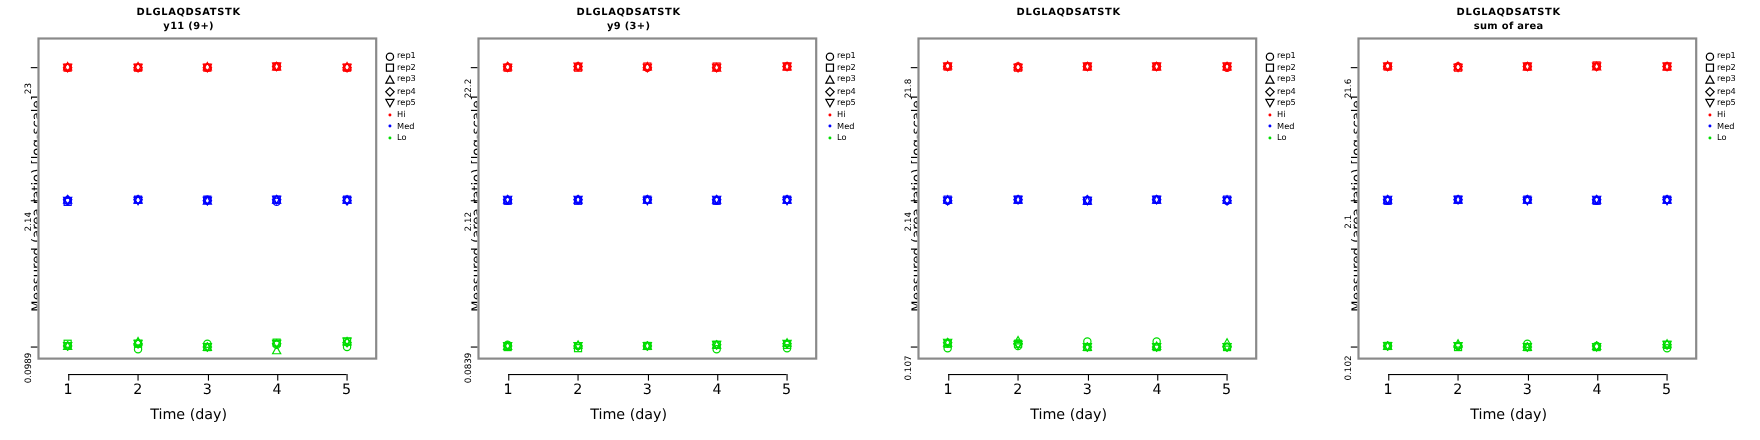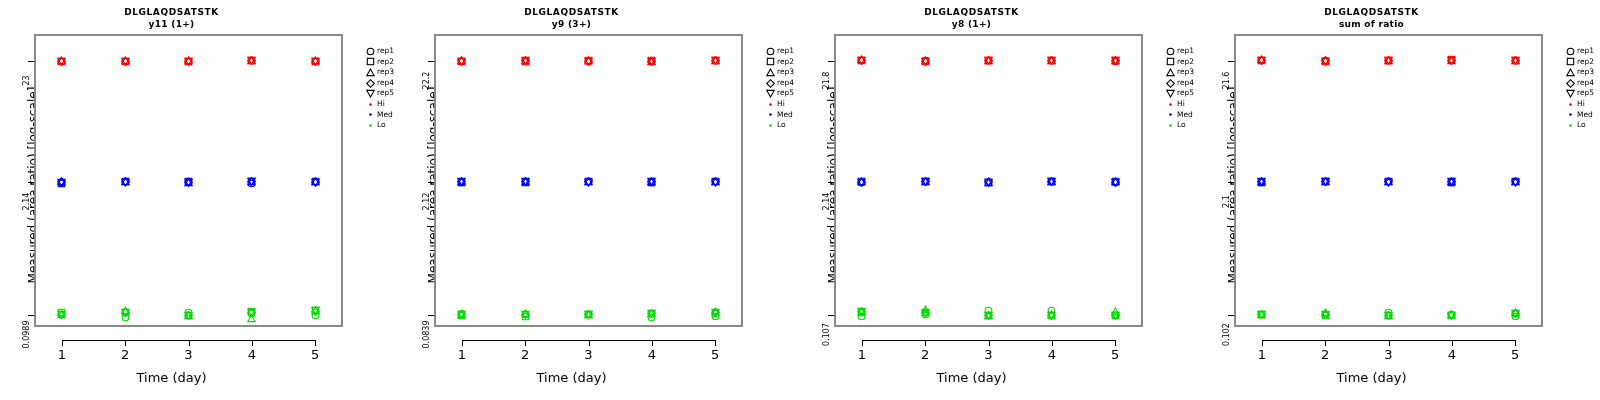--- a/index.html
+++ b/index.html
@@ -79,21 +79,21 @@
     width:24px;margin-left:-12px;text-align:center;
   }
   .xlab{
     position:absolute;
     left:0;top:370px;width:343px;
     text-align:center;font-size:13px;
   }
   
   .legend{
     position:absolute;
-    left:364px;top:46px;
+    left:348px;top:46px;
     font-size:7.5px;
     line-height:10.6px;
   }
   .legend-row{
     display:flex;align-items:center;height:10.6px;
   }
   .legend-sym{
     width:13px;height:10.6px;
     display:flex;align-items:center;justify-content:center;
     flex:0 0 13px;
@@ -108,21 +108,21 @@
   }
   svg{display:block;overflow:visible;}
 </style>
 </head>
 <body>
 
 <div id="figure">
     <div class="panel">
       <div class="titles">
         <div class="main-title">DLGLAQDSATSTK</div>
-        <div class="sub-title">y11 (1+)</div>
+        <div class="sub-title">y11 (9+)</div>
       </div>
       <div class="ylab">Measured (area ratio) [log-scale]</div>
       <div class="plot-frame" style="border-color: rgb(138, 138, 138);"></div>
       <div class="ytick-line" style="top: 60.565px;"></div>
       <div class="ytick-label" style="top: 55.565px; left: -14px;">23</div>
       <div class="ytick-line" style="top: 181.945px;"></div>
       <div class="ytick-label" style="top: 176.945px; left: -14px;">2.14</div>
       <div class="ytick-line" style="top: 314.885px;"></div>
       <div class="ytick-label" style="top: 309.885px; left: -14px;">0.0989</div>
       <div class="xaxis-line" style="left: 61.925px; width: 253.15px;"></div>
@@ -1042,21 +1042,20 @@
               <circle cx="4.5" cy="4.5" r="1.35" fill="#00DD00" stroke="none"></circle>
             </svg>
           </span>
           <span class="legend-text">Lo</span>
         </div>
       </div>
     </div>
     <div class="panel">
       <div class="titles">
         <div class="main-title">DLGLAQDSATSTK</div>
-        <div class="sub-title">y8 (1+)</div>
       </div>
       <div class="ylab">Measured (area ratio) [log-scale]</div>
       <div class="plot-frame" style="border-color: rgb(138, 138, 138);"></div>
       <div class="ytick-line" style="top: 60.565px;"></div>
       <div class="ytick-label" style="top: 55.565px; left: -14px;">21.8</div>
       <div class="ytick-line" style="top: 181.945px;"></div>
       <div class="ytick-label" style="top: 176.945px; left: -14px;">2.14</div>
       <div class="ytick-line" style="top: 314.885px;"></div>
       <div class="ytick-label" style="top: 309.885px; left: -14px;">0.107</div>
       <div class="xaxis-line" style="left: 61.925px; width: 253.15px;"></div>
@@ -1509,21 +1508,21 @@
               <circle cx="4.5" cy="4.5" r="1.35" fill="#00DD00" stroke="none"></circle>
             </svg>
           </span>
           <span class="legend-text">Lo</span>
         </div>
       </div>
     </div>
     <div class="panel">
       <div class="titles">
         <div class="main-title">DLGLAQDSATSTK</div>
-        <div class="sub-title">sum of ratio</div>
+        <div class="sub-title">sum of area</div>
       </div>
       <div class="ylab">Measured (area ratio) [log-scale]</div>
       <div class="plot-frame" style="border-color: rgb(138, 138, 138);"></div>
       <div class="ytick-line" style="top: 60.565px;"></div>
       <div class="ytick-label" style="top: 55.565px; left: -14px;">21.6</div>
       <div class="ytick-line" style="top: 181.945px;"></div>
       <div class="ytick-label" style="top: 176.945px; left: -14px;">2.1</div>
       <div class="ytick-line" style="top: 314.885px;"></div>
       <div class="ytick-label" style="top: 309.885px; left: -14px;">0.102</div>
       <div class="xaxis-line" style="left: 61.925px; width: 253.15px;"></div>

